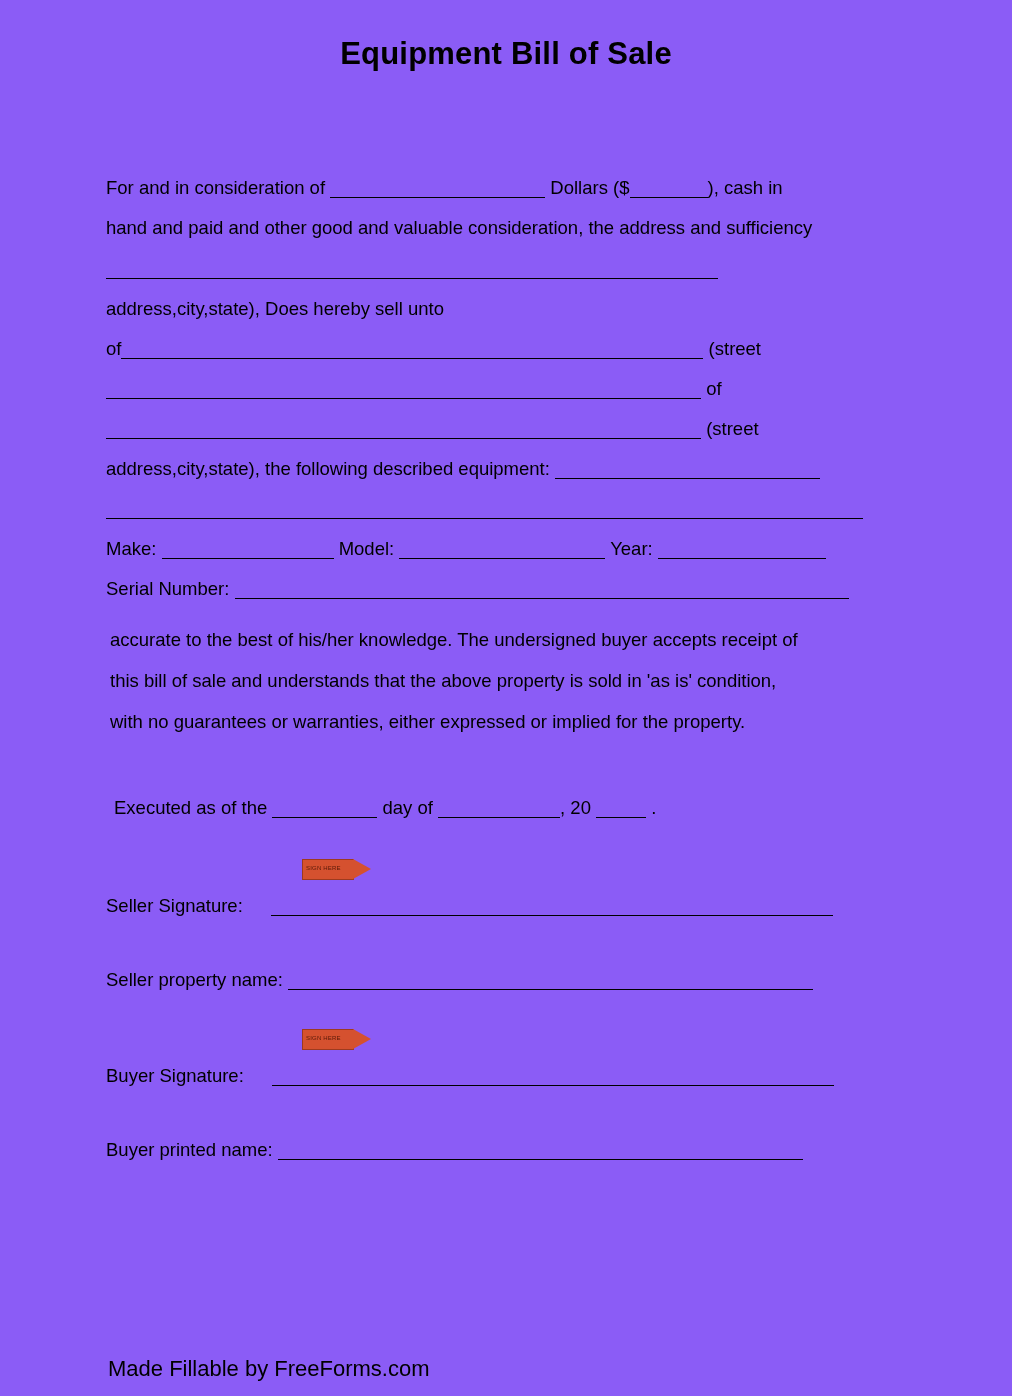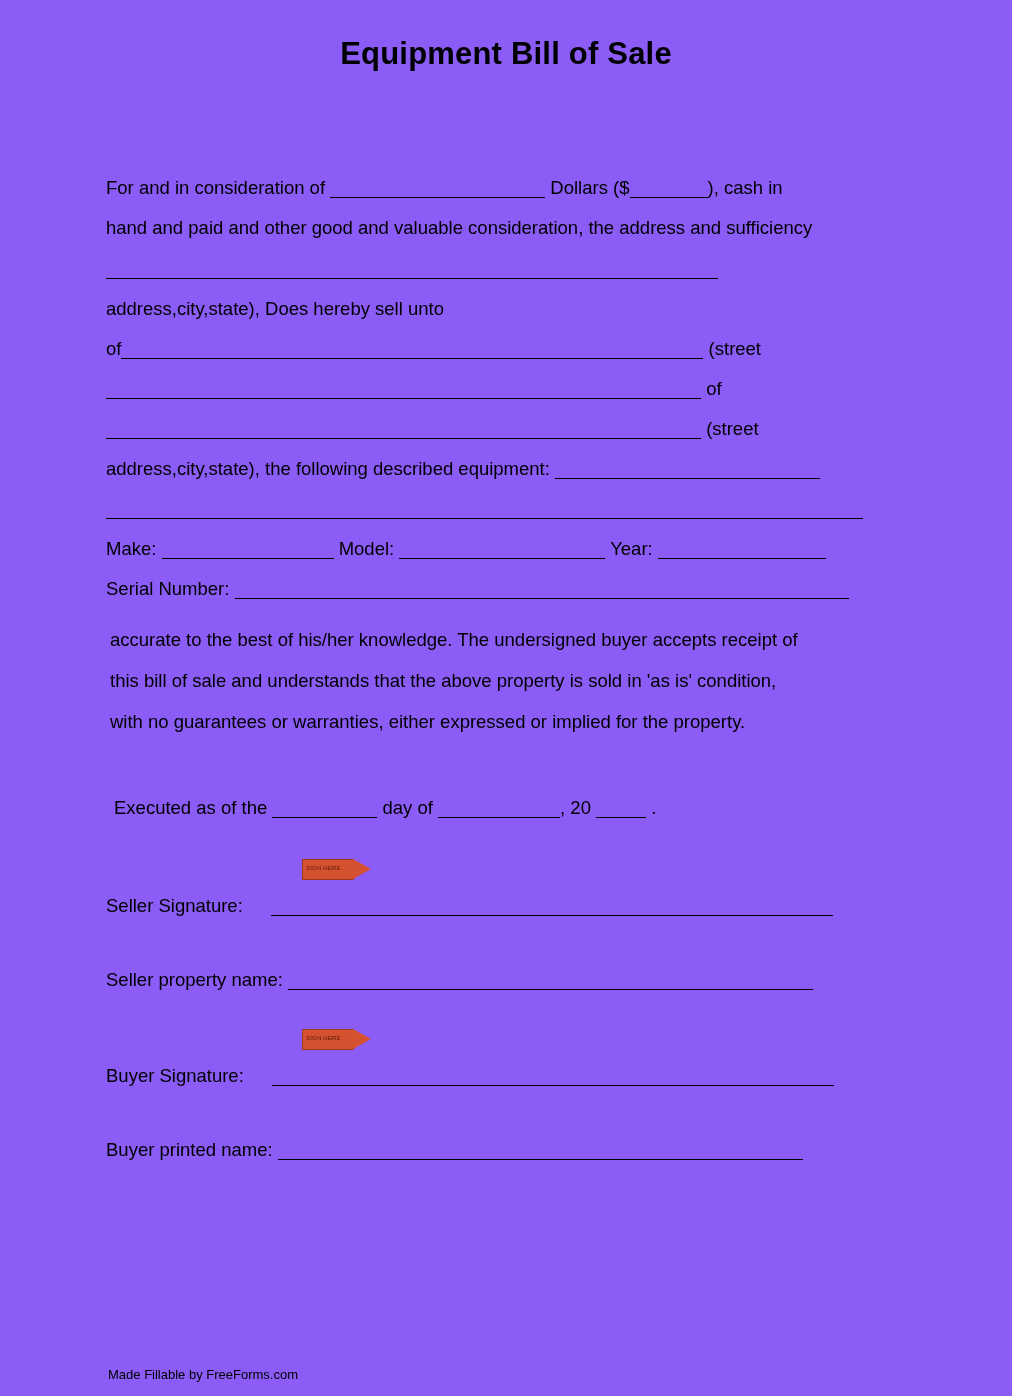--- a/index.html
+++ b/index.html
@@ -132,21 +132,21 @@
     color: #5a1a08;
     font-family: "Liberation Sans", sans-serif;
     letter-spacing: 0.2px;
     line-height: 8px;
   }
 
   .footer {
     position: absolute;
     left: 108px;
     bottom: 14px;
-    font-size: 13px;
+    font-size: 22px;
   }
 </style>
 </head>
 <body>
 
 <div class="page">
 
   <div class="title">Equipment Bill of Sale</div>
 
   <div class="body">

